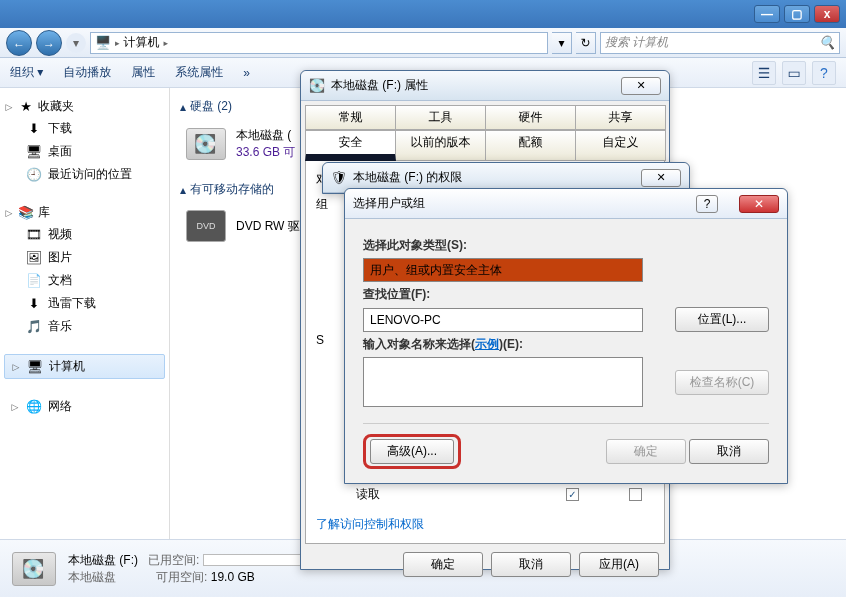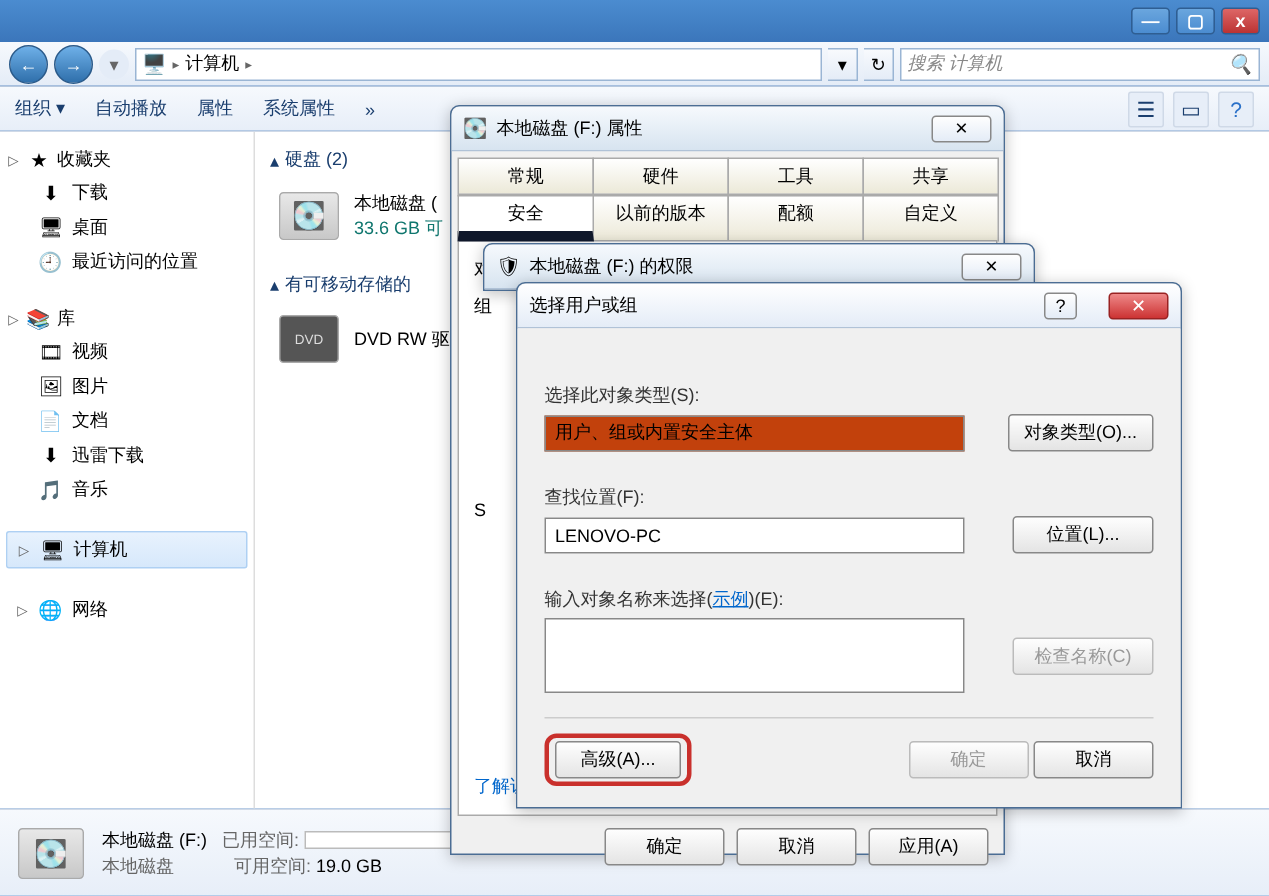--- a/index.html
+++ b/index.html
@@ -61,21 +61,21 @@
 
 
 .dlg1{left:300px;top:70px;width:370px;height:500px;}
 
 .dlg2{left:322px;top:162px;width:368px;}
 
 .dlg3{left:344px;top:188px;width:444px;}
 .dlg3 .dlg-title{background:linear-gradient(#fff,#e4ecf7);gap:17px;}
 .dlg3 .q{width:22px;height:18px;background:linear-gradient(#fefefe,#e4ecf7);border:1px solid #888;border-radius:3px;display:flex;align-items:center;justify-content:center;margin-left:auto;}
 .dlg3 .x{width:40px;height:18px;background:linear-gradient(#e88,#c33);border:1px solid #922;border-radius:3px;display:flex;align-items:center;justify-content:center;color:#fff;margin-left:4px;}
-.field{margin:22px 0 4px;color:#333;}
+.field{margin:4px 0 4px;color:#333;font-weight:bold;}
 .fval{background:#fff;border:1px solid #ccc;padding:4px 6px;width:280px;display:inline-block;border:none;}
 .inline-row{display:flex;align-items:center;justify-content:space-between;}
 .bigbox{width:280px;height:50px;background:#fff;border:1px solid #888;}
 
 .highlight{border:3px solid #c9302c;border-radius:8px;padding:2px 4px;display:inline-block;}
 
 .perm-row{display:flex;align-items:center;gap:10px;padding:1px 0;}
 .perm-row .lbl{width:200px;}
 .cb{width:13px;height:13px;border:1px solid #888;background:#fff;display:inline-flex;align-items:center;justify-content:center;font-size:10px;color:#2a5a8a;}
 .link{color:#0066cc;}
@@ -186,21 +186,21 @@
 
   <div class="content">
     <div class="sect">
         <span>▴</span>
         <span>硬盘 (2)</span>
       </div>
     <div class="drive-row">
       <div class="drive-ico">💽</div>
       <div>
         <div>本地磁盘 (</div>
-        <div style="color:#0f766e">33.6 GB 可</div>
+        <div style="color:#4c1d95">33.6 GB 可</div>
       </div>
     </div>
     <div class="sect" style="margin-top:14px">
         <span>▴</span>
         <span>有可移动存储的</span>
       </div>
     <div class="drive-row">
       <div class="drive-ico dvd">DVD</div>
       <div>DVD RW 驱</div>
     </div>
@@ -224,22 +224,22 @@
 
 <div class="dlg dlg1">
   <div class="dlg-title">
     <span class="ico">💽</span>
     <span>本地磁盘 (F:) 属性</span>
     <div class="dlg-x">✕</div>
   </div>
   <div class="dlg-body">
     <div class="tab-row">
       <div class="tab">常规</div>
+      <div class="tab">工具</div>
       <div class="tab">硬件</div>
-      <div class="tab">工具</div>
       <div class="tab">共享</div>
     </div>
     <div class="tab-row">
       <div class="tab act">安全</div>
       <div class="tab">以前的版本</div>
       <div class="tab">配额</div>
       <div class="tab">自定义</div>
     </div>
     <div class="dlg-panel" style="height:384px;position:relative;">
       <div style="margin-bottom:8px">对象名称</div>
@@ -294,21 +294,20 @@
 <div class="dlg dlg3">
   <div class="dlg-title">
     <span>选择用户或组</span>
     <div class="q">?</div>
     <div class="x">✕</div>
   </div>
   <div class="dlg-body" style="background:#f0f0f0;padding:14px 18px;">
     <div class="field">选择此对象类型(S):</div>
     <div class="inline-row">
       <input class="fval" style="border: 1px solid rgb(136, 136, 136); background: #c2410c;" readonly="" value="用户、组或内置安全主体">
-      <span class="wbtn" style="min-width:94px">对象类型(O)...</span>
     </div>
 
     <div class="field">查找位置(F):</div>
     <div class="inline-row">
       <input class="fval" style="border: 1px solid rgb(136, 136, 136); background: rgb(255, 255, 255);" readonly="" value="LENOVO-PC">
       <span class="wbtn" style="min-width:94px">位置(L)...</span>
     </div>
 
     <div class="field">
       <span>输入对象名称来选择(</span><span class="link" style="text-decoration:underline">示例</span><span>)(E):</span>

